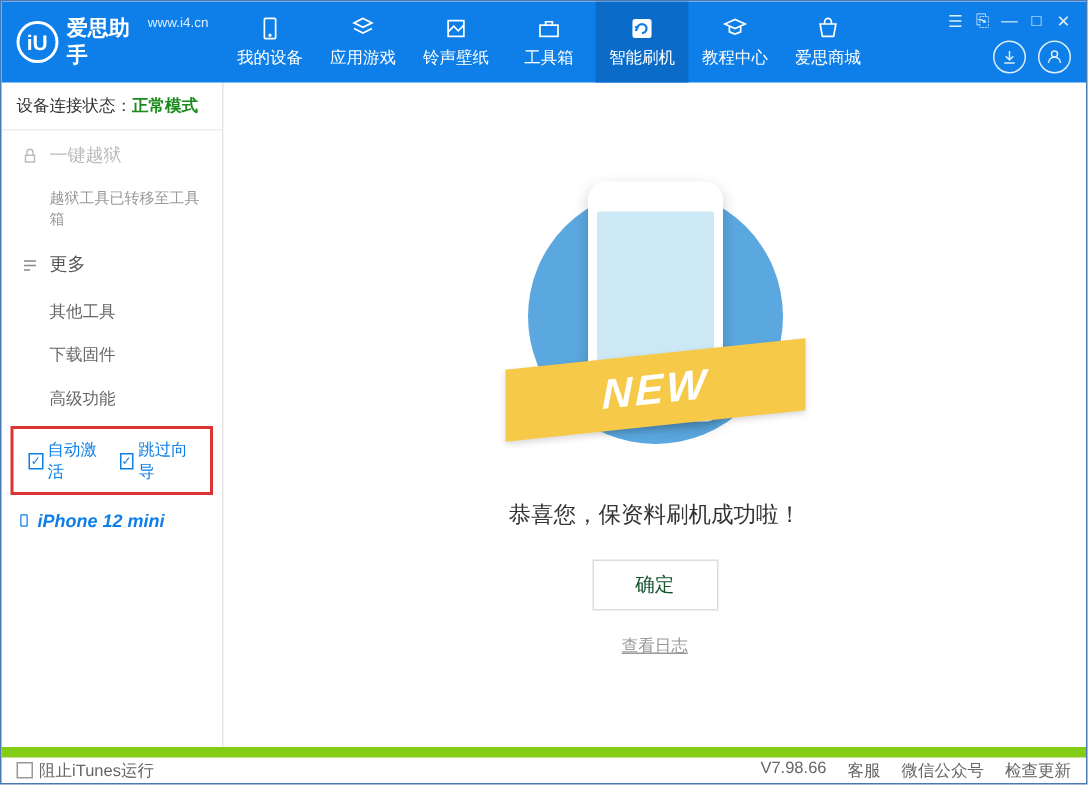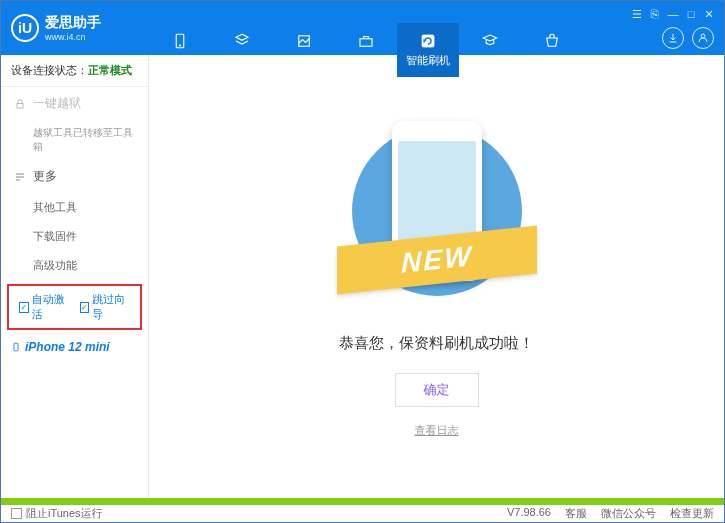--- a/index.html
+++ b/index.html
@@ -1,24 +1,24 @@
 <!DOCTYPE html>
 <html><head>
 <meta charset="utf-8">
 <style>
 * { margin: 0; padding: 0; box-sizing: border-box; }
 body { font-family: "Microsoft YaHei", Arial, sans-serif; font-size: 12px; color: #333; background: #fff; width: 725px; height: 523px; overflow: hidden; border: 1px solid #4a7ab5; }
 .header { background: #0e7fe8; height: 54px; display: flex; align-items: center; color: #fff; position: relative; }
 .logo-area { display: flex; align-items: center; padding: 0 10px; width: 148px; }
 .logo-circle { width: 28px; height: 28px; border: 2px solid #fff; border-radius: 50%; display: flex; align-items: center; justify-content: center; font-weight: bold; font-size: 14px; margin-right: 6px; }
-.logo-text { display: flex; flex-direction: column; }
+.logo-text { display: flex; flex-direction: row; }
 .logo-title { font-size: 14px; font-weight: bold; }
 .logo-url { font-size: 9px; opacity: 0.85; }
 .nav { display: flex; height: 100%; }
-.nav-item { width: 62px; height: 54px; display: flex; flex-direction: column; align-items: center; justify-content: center; cursor: pointer; font-size: 11px; gap: 3px; margin-top: 22px; }
+.nav-item { width: 62px; height: 54px; display: flex; flex-direction: column; align-items: center; justify-content: center; cursor: pointer; font-size: 11px; gap: 3px; }
 .nav-item.active { background: #0a6cc8; }
 .nav-icon { width: 18px; height: 18px; display: flex; align-items: center; justify-content: center; }
 .nav-icon svg { width: 18px; height: 18px; fill: #fff; stroke: #fff; }
 .header-right { position: absolute; right: 8px; top: 6px; display: flex; gap: 8px; align-items: center; }
 .win-controls { display: flex; gap: 4px; font-size: 11px; }
 .win-btn { width: 14px; height: 14px; cursor: pointer; color: #fff; opacity: 0.85; display: flex; align-items: center; justify-content: center; }
 .circle-btn { width: 22px; height: 22px; border: 1.5px solid #fff; border-radius: 50%; display: flex; align-items: center; justify-content: center; cursor: pointer; opacity: 0.85; }
 .circle-btns { position: absolute; right: 10px; bottom: 6px; display: flex; gap: 8px; }
 .body { display: flex; height: calc(100% - 54px - 24px); }
 .sidebar { width: 148px; border-right: 1px solid #e5e5e5; display: flex; flex-direction: column; overflow: hidden; }
@@ -38,21 +38,21 @@
 .device-name { color: #0e7fe8; font-size: 12px; font-weight: bold; display: flex; align-items: center; gap: 4px; }
 .main { flex: 1; display: flex; flex-direction: column; align-items: center; justify-content: center; position: relative; }
 .phone-illus { width: 180px; height: 200px; position: relative; margin-bottom: 18px; }
 .phone-circle { position: absolute; width: 170px; height: 170px; border-radius: 50%; background: #5ba8e0; left: 5px; top: 10px; }
 .ribbon { position: absolute; width: 200px; height: 48px; background: #f7c948; left: -10px; top: 120px; transform: skewY(-6deg); display: flex; align-items: center; justify-content: center; font-size: 28px; font-weight: 900; color: #fff; font-style: italic; letter-spacing: 2px; box-shadow: 0 2px 4px rgba(0,0,0,0.15); }
 .ribbon::before, .ribbon::after { content: ''; position: absolute; width: 0; height: 0; border: 10px solid transparent; }
 .phone-body { position: absolute; width: 90px; height: 160px; background: #fff; border-radius: 12px; left: 45px; top: 5px; box-shadow: 0 4px 10px rgba(0,0,0,0.2); }
 .phone-screen { position: absolute; width: 78px; height: 118px; background: #cde8f5; left: 6px; top: 20px; border-radius: 2px; }
 .phone-home { position: absolute; width: 12px; height: 12px; border: 1.5px solid #ccc; border-radius: 50%; left: 39px; bottom: 5px; }
 .success-text { font-size: 15px; color: #333; margin-bottom: 20px; }
-.ok-btn { border: 1px solid #ddd; background: #fff; padding: 7px 28px; font-size: 13px; color: #8b5cf6; cursor: pointer; margin-bottom: 16px; }
+.ok-btn { border: 1px solid #ddd; background: #fff; padding: 7px 28px; font-size: 13px; color: #14532d; cursor: pointer; margin-bottom: 16px; }
 .log-link { font-size: 11px; color: #999; cursor: pointer; text-decoration: underline; }
 .footer { height: 24px; border-top: 7px solid #84cc16; display: flex; align-items: center; padding: 0 10px; font-size: 11px; color: #666; justify-content: space-between; }
 .footer-left { display: flex; align-items: center; gap: 4px; }
 .footer-chk { width: 11px; height: 11px; border: 1px solid #999; }
 .footer-right { display: flex; gap: 14px; }
 .footer-right span { cursor: pointer; }
 </style>
 </head>
 <body>
 

